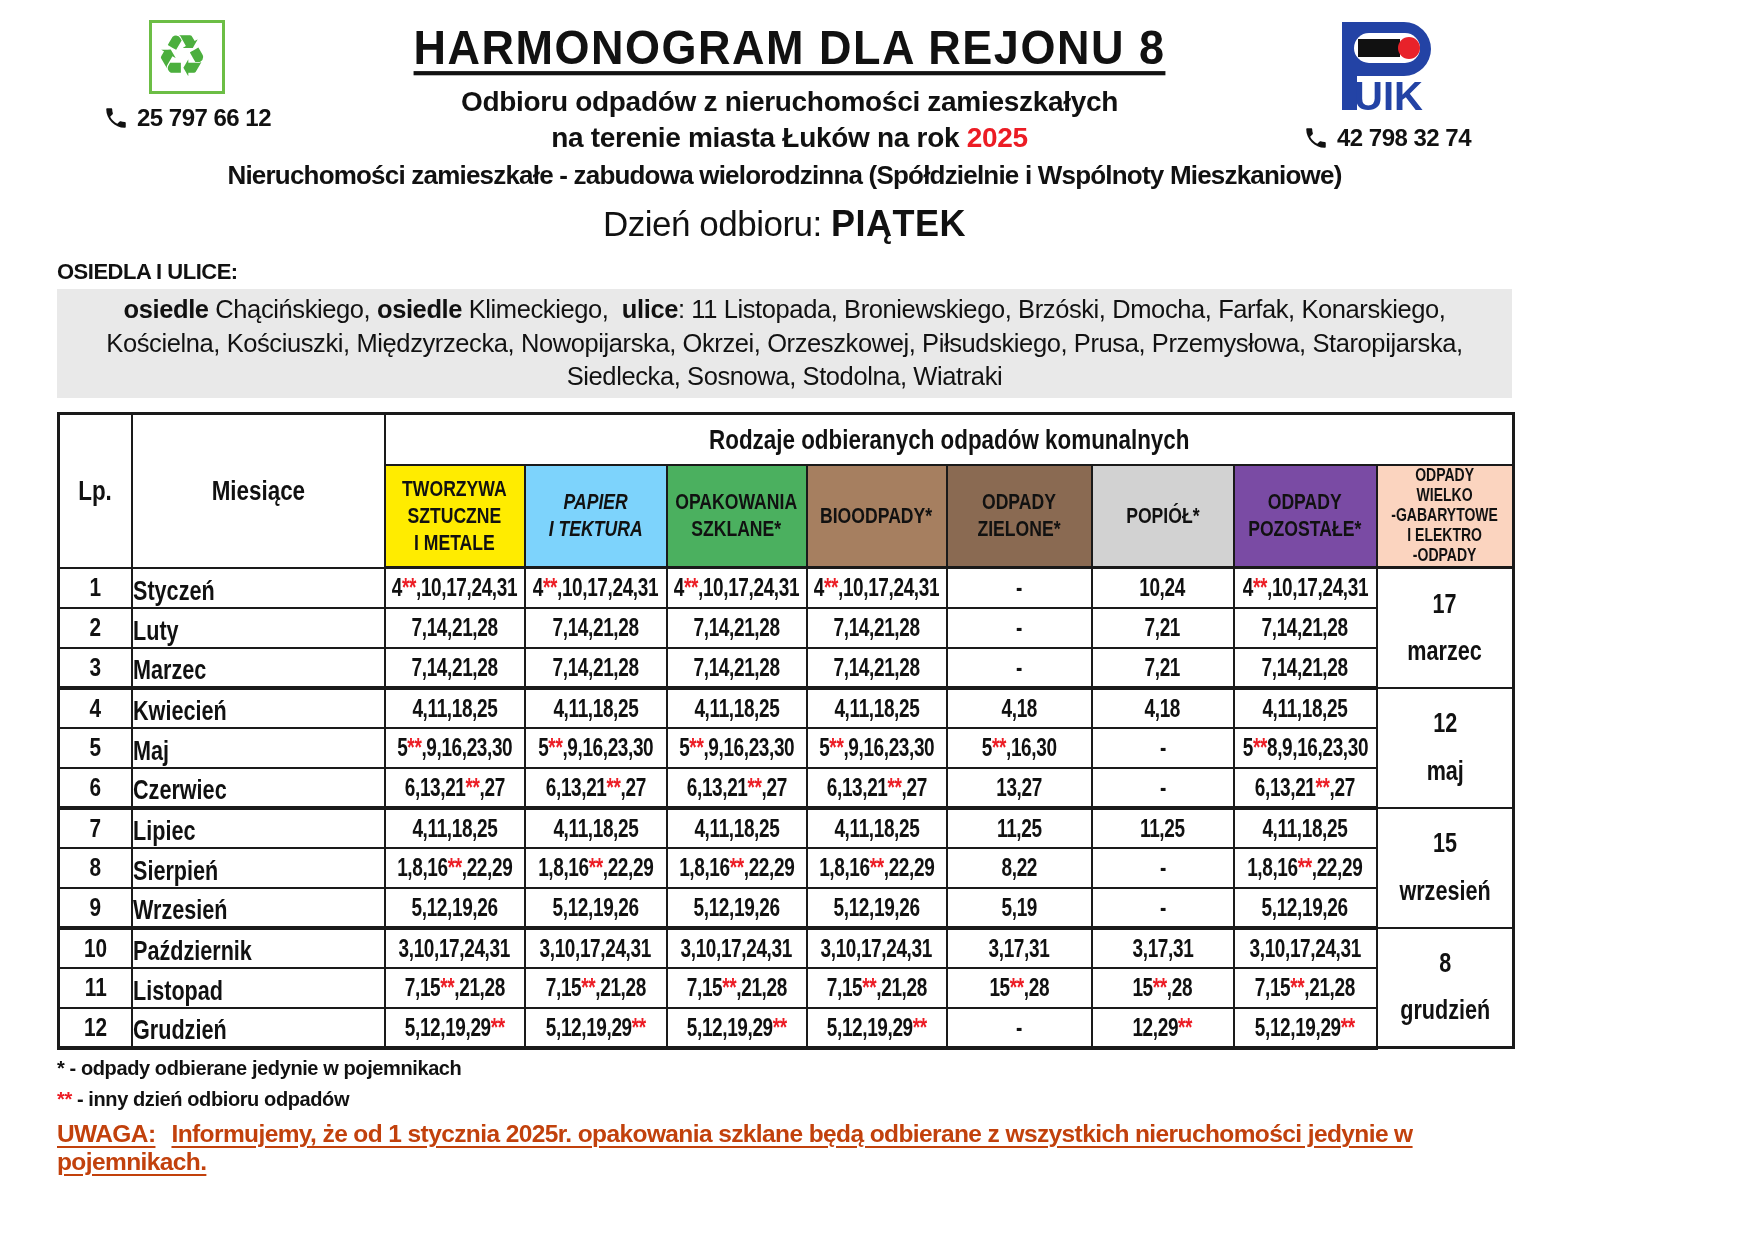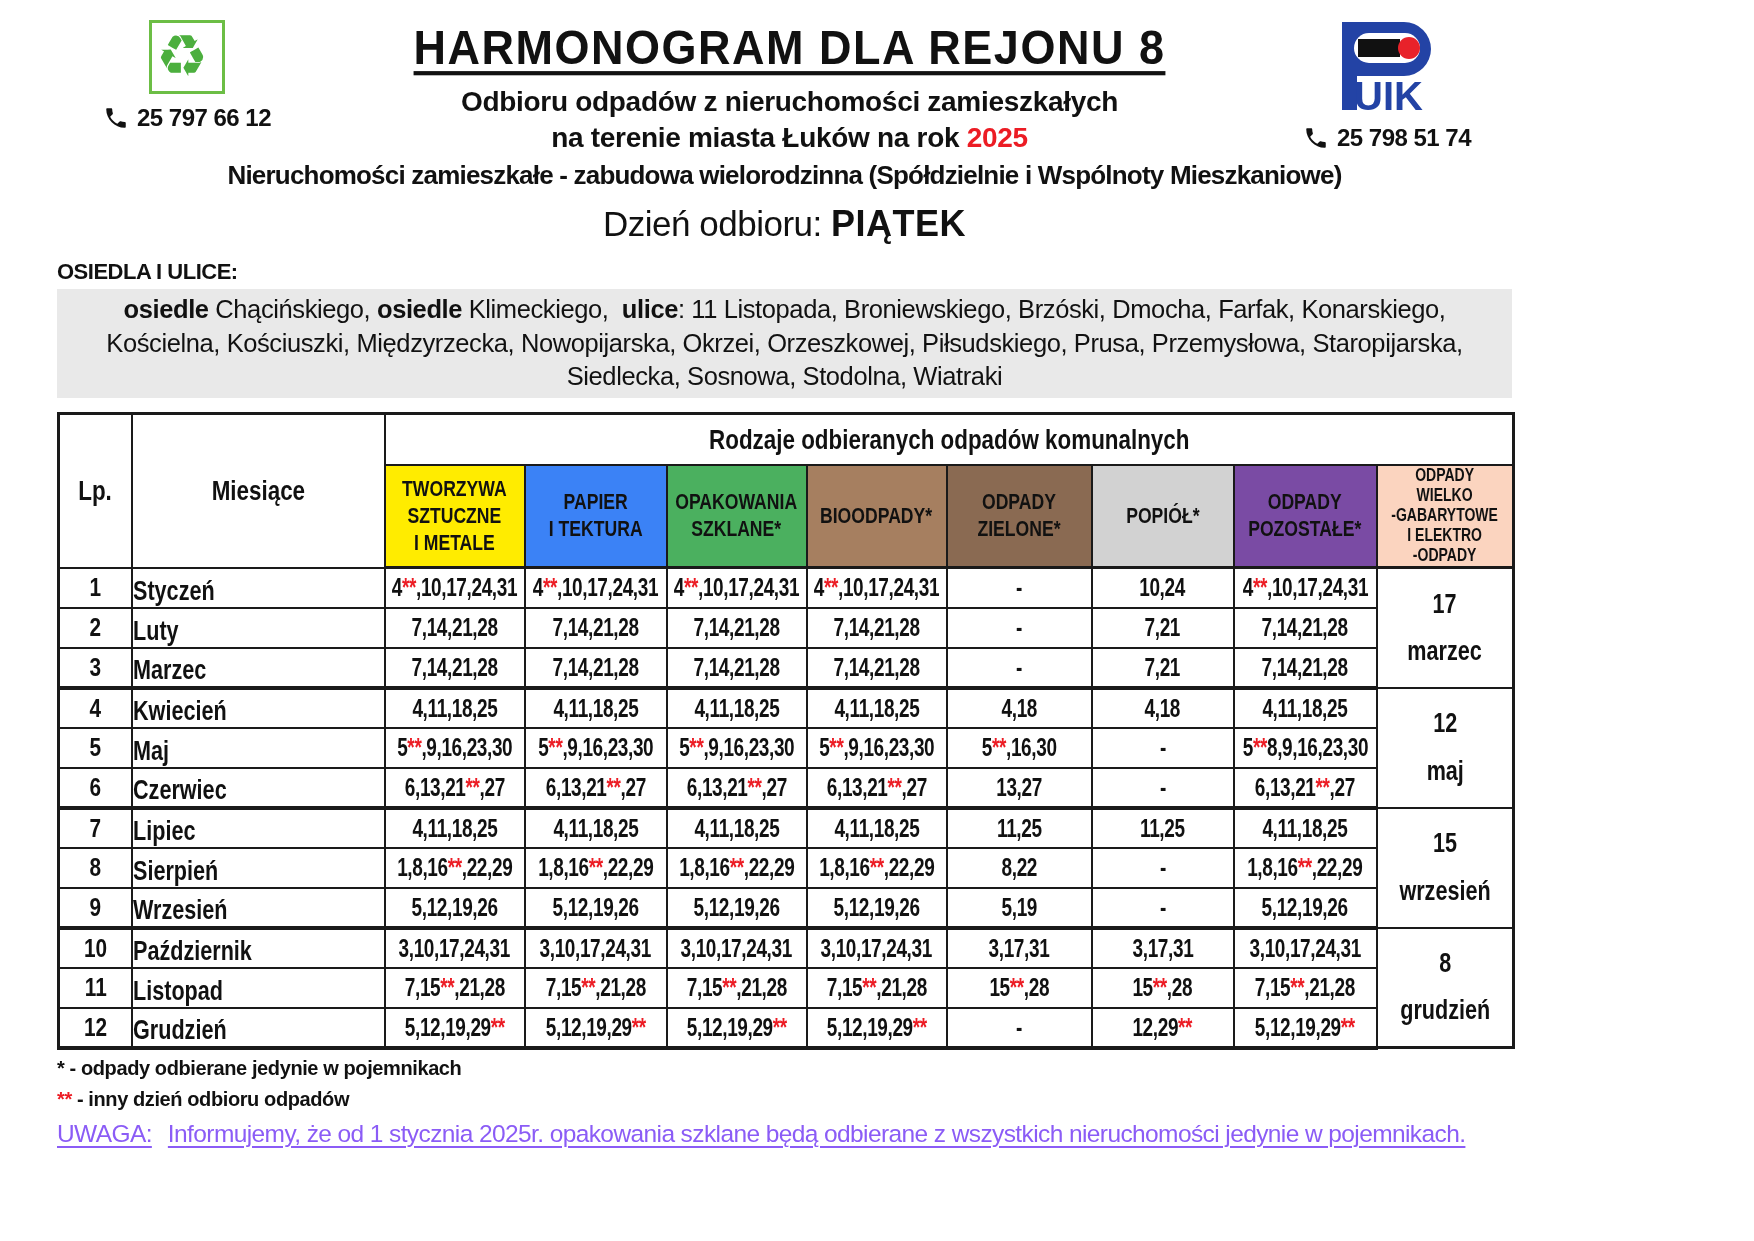--- a/index.html
+++ b/index.html
@@ -84,21 +84,21 @@
   td.month-cell { padding-left:16px; }
   td.month-cell .sqz-left > span { font-size:27px; font-weight:700; }
   td.dates-cell .sqz > span { font-size:25px; font-weight:700; letter-spacing:-0.5px; transform:scaleX(0.76); }
   td.bulky-cell .sqz > span { font-size:27px; font-weight:700; line-height:1.75; text-align:center; white-space:normal; }
   tr.group-end td { border-bottom:4px solid #1a1a1a; }
 
   
   .note { font-size:20px; font-weight:700; letter-spacing:-0.4px; margin-top:6px; line-height:1.25; }
   .note:first-of-type { margin-top:10px; }
   .warning {
-    margin-top:8px; font-size:24.5px; font-weight:400; color:#8b5cf6;
+    margin-top:8px; font-size:24.5px; font-weight:700; color:#c2410c;
     text-decoration:underline; text-decoration-thickness:2px; text-underline-offset:4px;
     letter-spacing:-0.6px; width:1455px;
   }
   .warning .w-label { padding-right:16px; }
 </style>
 </head>
 <body>
 
 <div class="page">
 
@@ -129,21 +129,21 @@
         <path d="M30,4 h62 a27,27 0 0 1 0,54 h-47 v34 h-15 z" fill="#2343A5"></path>
         <rect x="42" y="15" width="66" height="30" rx="15" fill="#ffffff"></rect>
         <rect x="46" y="21" width="42" height="18" fill="#111111"></rect>
         <circle cx="97" cy="30" r="11" fill="#E8222A"></circle>
         <text x="42" y="92" font-family="Liberation Sans, sans-serif" font-size="40" font-weight="bold" fill="#2343A5">UIK</text>
       </svg>
       <div class="phone-line">
         <svg class="phone-icon" viewBox="0 0 24 24">
             <path d="M6.6 10.8c1.5 2.8 3.8 5.1 6.6 6.6l2.2-2.2c.3-.3.7-.4 1-.2 1.1.4 2.3.6 3.6.6.6 0 1 .4 1 1V20c0 .6-.4 1-1 1C10.9 21 3 13.1 3 3.9 3 3.4 3.4 3 4 3h3.5c.6 0 1 .4 1 1 0 1.3.2 2.5.6 3.6.1.3 0 .7-.2 1l-2.3 2.2z"></path>
           </svg>
-        <span class="phone-num">25 798 51 74</span>
+        <span class="phone-num">42 798 32 74</span>
       </div>
     </div>
   </div>
 
   <div class="building-line">Nieruchomości zamieszkałe - zabudowa wielorodzinna (Spółdzielnie i Wspólnoty Mieszkaniowe)</div>
 
   <div class="day-line">
     <span class="day-label">Dzień odbioru: </span><span class="day-value">PIĄTEK</span>
   </div>
 
@@ -180,21 +180,21 @@
               <span>Rodzaje odbieranych odpadów komunalnych</span>
             </div>
           </th>
       </tr>
       <tr class="hdr2" id="waste-header-row">
           <th style="background: rgb(255, 236, 0);">
             <div class="sqz h-col">
               <span>TWORZYWA<br>SZTUCZNE<br>I METALE</span>
             </div>
           </th>
-          <th style="background: #3b82f6;">
+          <th style="background: #7dd3fc; font-style: italic;">
             <div class="sqz h-col">
               <span>PAPIER<br>I TEKTURA</span>
             </div>
           </th>
           <th style="background: rgb(75, 176, 95);">
             <div class="sqz h-col">
               <span>OPAKOWANIA<br>SZKLANE*</span>
             </div>
           </th>
           <th style="background: rgb(166, 127, 96);">

